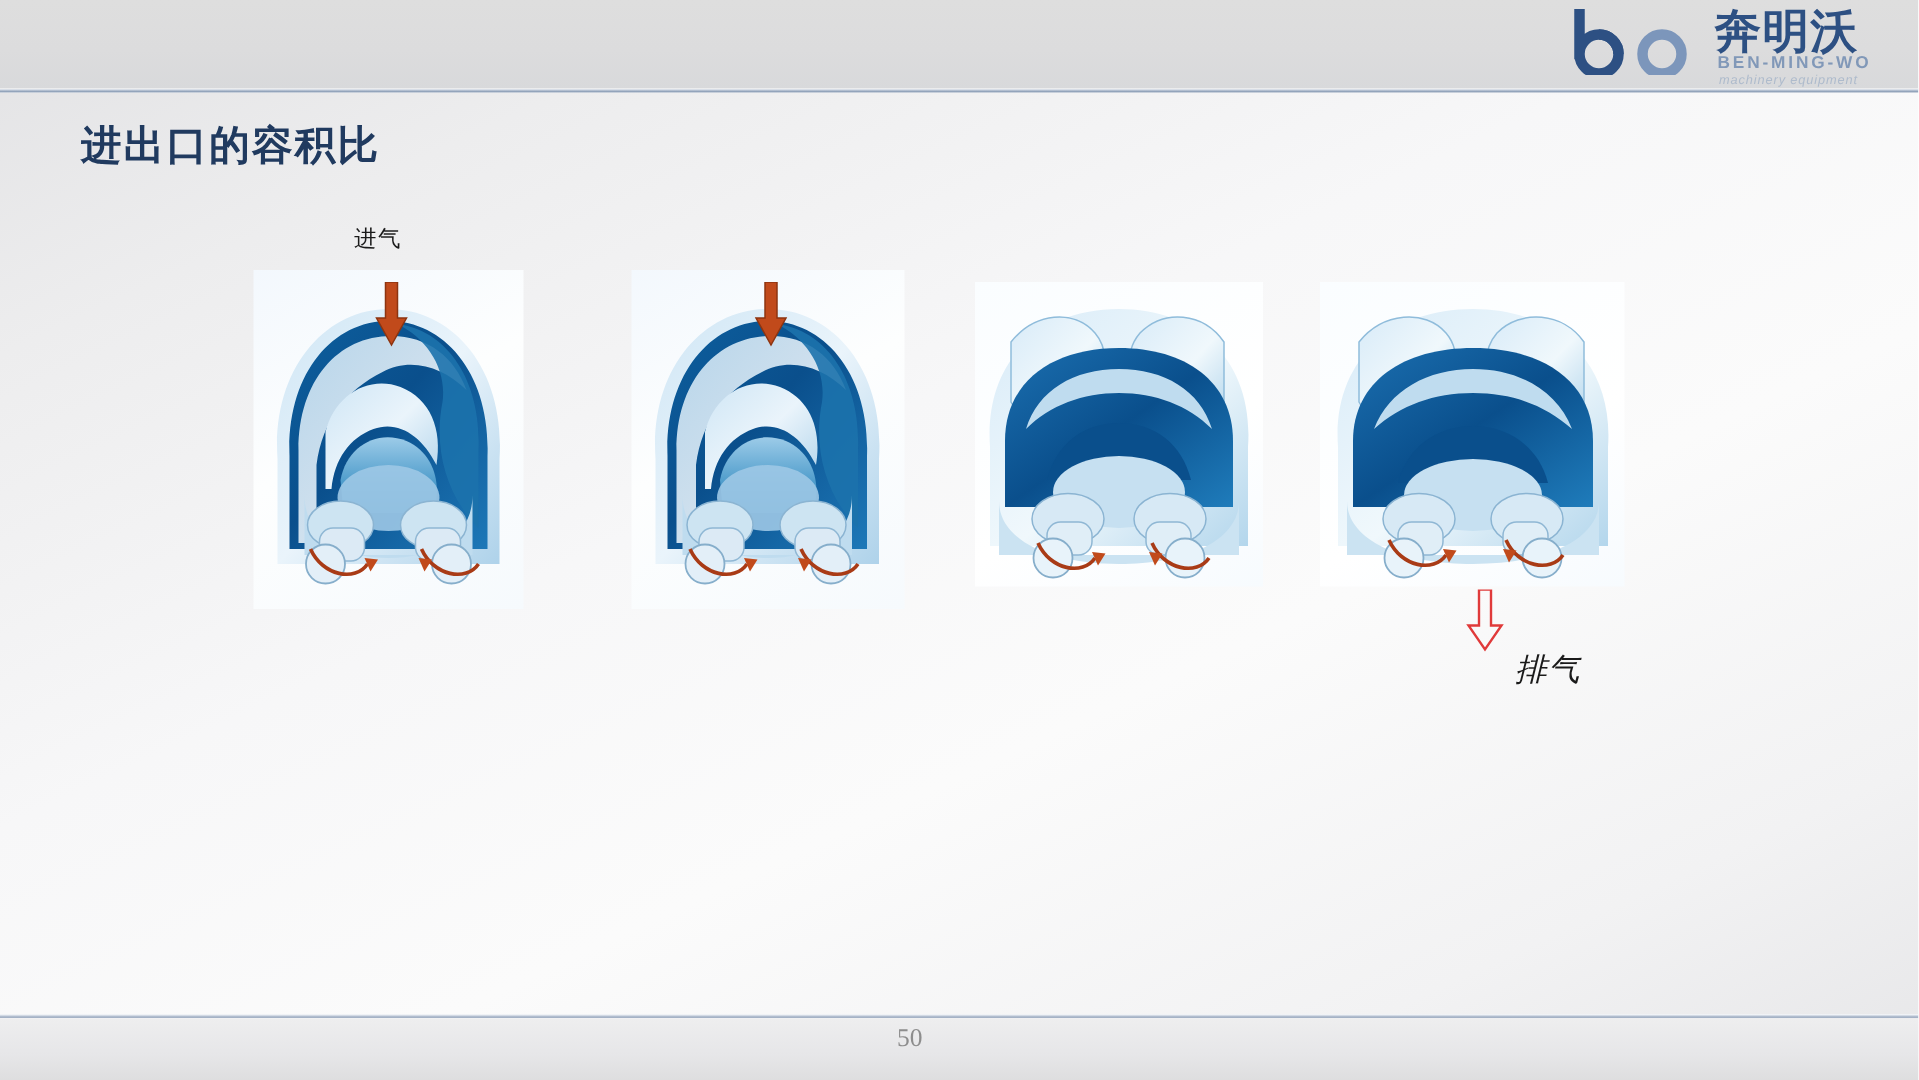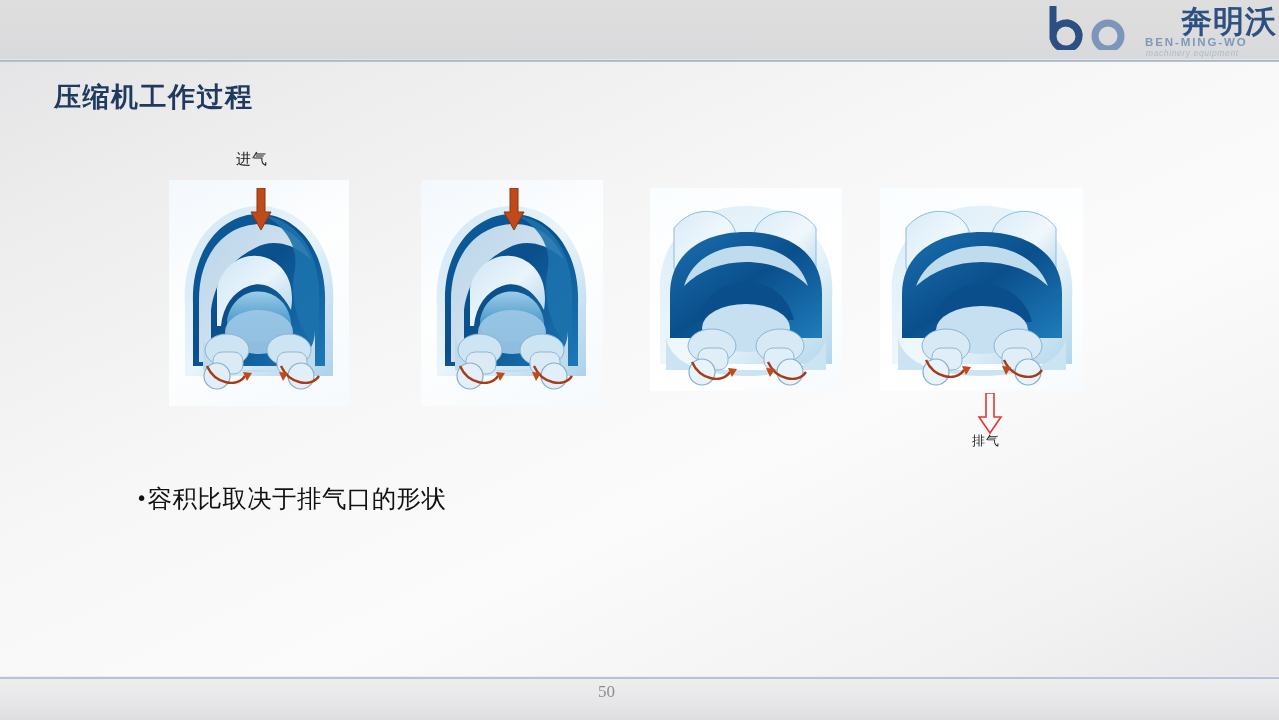--- a/index.html
+++ b/index.html
@@ -49,21 +49,20 @@
   .logo-cn {
     position: absolute;
     left: 104px; top: 2px;
     font-size: 31px;
     font-weight: 700;
     color: #2d5083;
     letter-spacing: 1px;
     line-height: 34px;
     white-space: nowrap;
     font-family: "DejaVu Sans", sans-serif;
-    margin-left: 38px;
   }
   .logo-en {
     position: absolute;
     left: 106px; top: 34px;
     font-size: 11.5px;
     font-weight: 700;
     color: #8198b8;
     letter-spacing: 1.9px;
     white-space: nowrap;
   }
@@ -94,26 +93,27 @@
     position: absolute;
     left: 236px; top: 150px;
     font-size: 15px;
     color: #1a1a1a;
     letter-spacing: 1px;
     font-family: "DejaVu Sans", sans-serif;
     white-space: nowrap;
   }
   .label-exhaust {
     position: absolute;
-    left: 972px; top: 432px;
-    font-size: 13px;
+    left: 1010px; top: 432px;
+    font-size: 21px;
     color: #1a1a1a;
     letter-spacing: 1px;
     font-family: "DejaVu Sans", sans-serif;
     white-space: nowrap;
+    font-style: italic;
   }
 
   
   .figure {
     position: absolute;
     background: linear-gradient(150deg, #f3f8fd 0%, #fdfefe 45%, #f6fafd 100%);
     overflow: hidden;
   }
   .fig1 { left: 169px; top: 180px; width: 180px; height: 226px; }
   .fig2 { left: 421px; top: 180px; width: 182px; height: 226px; }
@@ -195,21 +195,21 @@
     <svg class="logo-mark" viewBox="0 0 96 44">
       <path d="M8 3 L8 30 A13 13 0 0 0 34 30 A13 13 0 0 0 21 17 A13 13 0 0 0 8 30" fill="none" stroke="#2d5083" stroke-width="7" stroke-linecap="square"></path>
       <circle cx="63" cy="30" r="13" fill="none" stroke="#7c96bb" stroke-width="7"></circle>
       <path d="M21 17 A13 13 0 0 1 34 30" fill="none" stroke="#2d5083" stroke-width="7"></path>
     </svg>
     <div class="logo-cn">奔明沃</div>
     <div class="logo-en">BEN-MING-WO</div>
     <div class="logo-tag">machinery equipment</div>
   </div>
 
-  <div class="slide-title">压缩机工作过程</div>
+  <div class="slide-title">进出口的容积比</div>
 
   <div class="label-intake">进气</div>
 
   <div class="figure fig1">
     <svg class="rotor-svg" viewBox="0 0 180 226" preserveAspectRatio="none">
       <defs>
         <linearGradient id="deepA" x1="0" y1="0" x2="1" y2="1">
           <stop offset="0%" stop-color="#0d5f9e"></stop>
             <stop offset="45%" stop-color="#0a4f8c"></stop>
             <stop offset="100%" stop-color="#1d78b8"></stop>
@@ -369,22 +369,19 @@
 
   <div class="arrow-exhaust">
     <svg viewBox="0 0 26 42" width="26" height="42">
       <path d="M9 0 L17 0 L17 24 L24 24 L13 40 L2 24 L9 24 Z" fill="none" stroke="#e03a3a" stroke-width="1.6"></path>
     </svg>
   </div>
 
   <div class="label-exhaust">排气</div>
 
   <div class="bullets">
-    <div class="bullet">
-      <span class="dot">•</span><span>容积比取决于排气口的形状</span>
-    </div>
   </div>
 
   <div class="footer-rule"></div>
   <div class="footer-band"></div>
   <div class="page-number">50</div>
 
 </div>
 
 </body></html>

